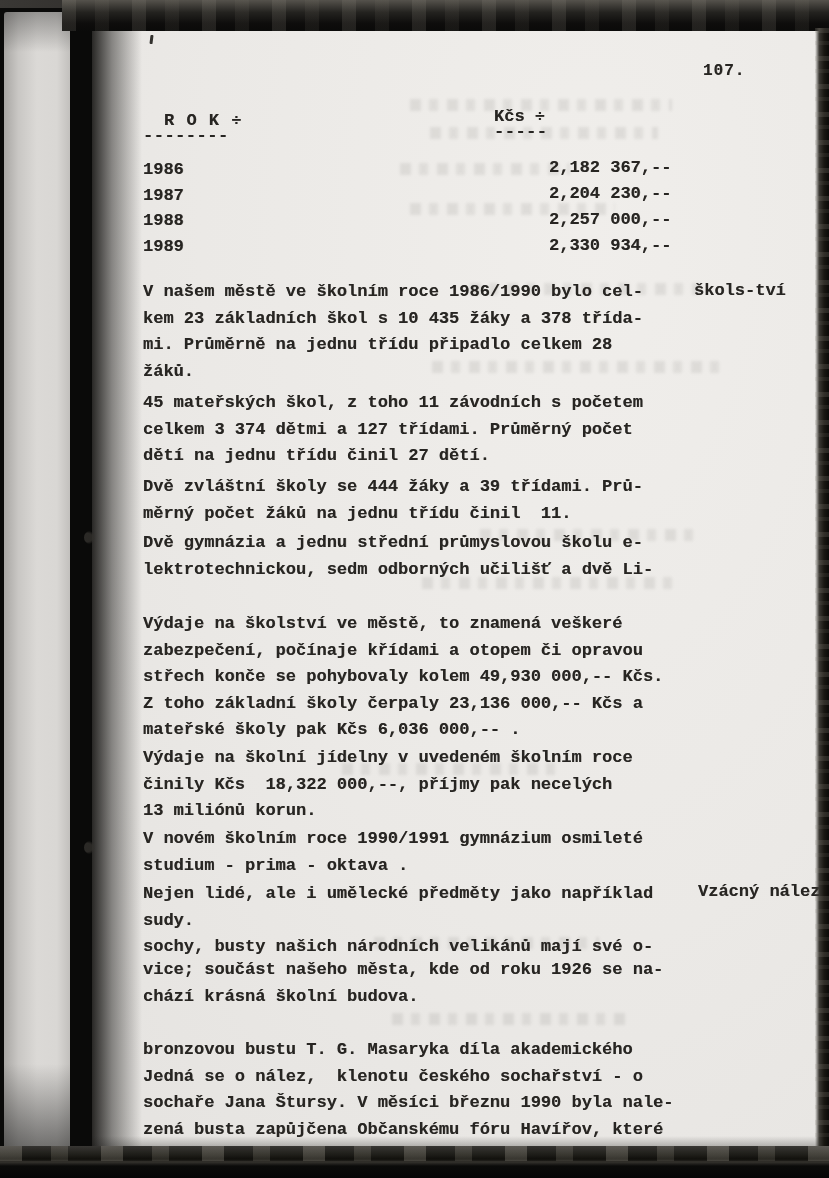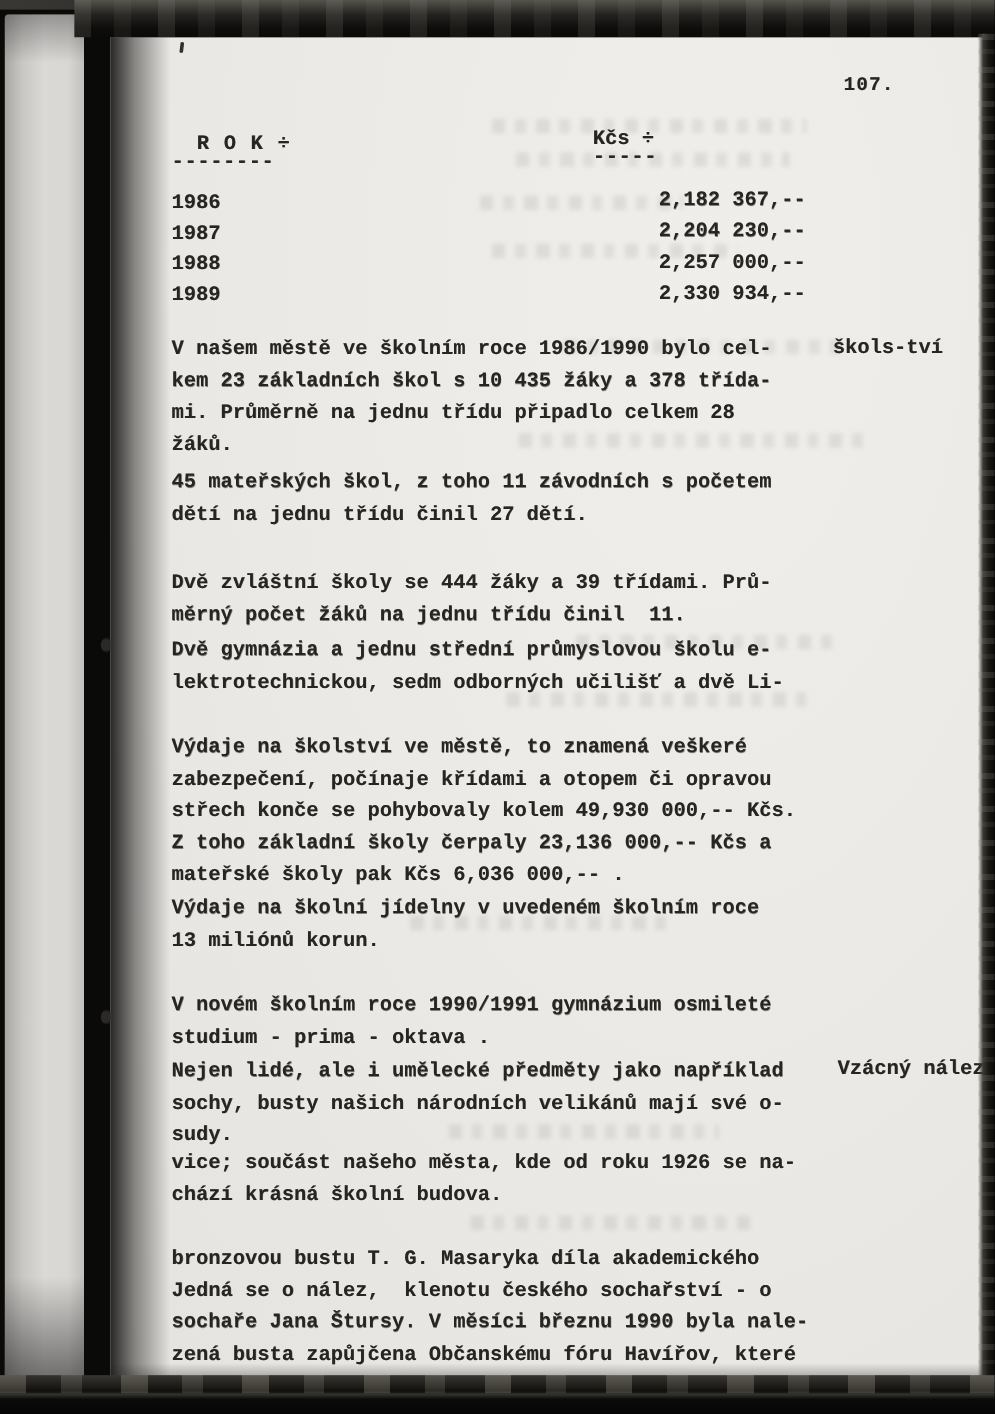--- a/index.html
+++ b/index.html
@@ -137,27 +137,27 @@
     <div class="tw cell amt" style="top:150px">2,204 230,--</div>
     <div class="tw cell year" style="top:177px">1988</div>
     <div class="tw cell amt" style="top:176px">2,257 000,--</div>
     <div class="tw cell year" style="top:203px">1989</div>
     <div class="tw cell amt" style="top:202px">2,330 934,--</div>
 
     <div class="tw note-1">škols-tví</div>
     <div class="tw note-2">Vzácný nález</div>
 
     <div class="tw para" style="top:248px"><div class="tline">V našem městě ve školním roce 1986/1990 bylo cel-</div><div class="tline">kem 23 základních škol s 10 435 žáky a 378 třída-</div><div class="tline">mi. Průměrně na jednu třídu připadlo celkem 28</div><div class="tline">žáků.</div></div>
-    <div class="tw para" style="top:359px"><div class="tline">45 mateřských škol, z toho 11 závodních s početem</div><div class="tline">dětí na jednu třídu činil 27 dětí.</div></div>
+    <div class="tw para" style="top:359px"><div class="tline">45 mateřských škol, z toho 11 závodních s početem</div><div class="tline">celkem 3 374 dětmi a 127 třídami. Průměrný počet</div><div class="tline">dětí na jednu třídu činil 27 dětí.</div></div>
     <div class="tw para" style="top:443px"><div class="tline">Dvě zvláštní školy se 444 žáky a 39 třídami. Prů-</div><div class="tline">měrný počet žáků na jednu třídu činil  11.</div></div>
     <div class="tw para" style="top:499px"><div class="tline">Dvě gymnázia a jednu střední průmyslovou školu e-</div><div class="tline">lektrotechnickou, sedm odborných učilišť a dvě Li-</div></div>
     <div class="tw para" style="top:580px"><div class="tline">Výdaje na školství ve městě, to znamená veškeré</div><div class="tline">zabezpečení, počínaje křídami a otopem či opravou</div><div class="tline">střech konče se pohybovaly kolem 49,930 000,-- Kčs.</div><div class="tline">Z toho základní školy čerpaly 23,136 000,-- Kčs a</div><div class="tline">mateřské školy pak Kčs 6,036 000,-- .</div></div>
-    <div class="tw para" style="top:714px"><div class="tline">Výdaje na školní jídelny v uvedeném školním roce</div><div class="tline">13 miliónů korun.</div></div>
+    <div class="tw para" style="top:714px"><div class="tline">Výdaje na školní jídelny v uvedeném školním roce</div><div class="tline">činily Kčs  18,322 000,--, příjmy pak necelých</div><div class="tline">13 miliónů korun.</div></div>
     <div class="tw para" style="top:795px"><div class="tline">V novém školním roce 1990/1991 gymnázium osmileté</div><div class="tline">studium - prima - oktava .</div></div>
-    <div class="tw para" style="top:850px"><div class="tline">Nejen lidé, ale i umělecké předměty jako například</div><div class="tline">sochy, busty našich národních velikánů mají své o-</div><div class="tline">sudy.</div></div>
+    <div class="tw para" style="top:850px"><div class="tline">Nejen lidé, ale i umělecké předměty jako například</div><div class="tline">sudy.</div><div class="tline">sochy, busty našich národních velikánů mají své o-</div></div>
     <div class="tw para" style="top:926px"><div class="tline">vice; součást našeho města, kde od roku 1926 se na-</div><div class="tline">chází krásná školní budova.</div></div>
     <div class="tw para" style="top:1006px"><div class="tline">bronzovou bustu T. G. Masaryka díla akademického</div><div class="tline">Jedná se o nález,  klenotu českého sochařství - o</div><div class="tline">sochaře Jana Štursy. V měsíci březnu 1990 byla nale-</div><div class="tline">zená busta zapůjčena Občanskému fóru Havířov, které</div></div>
 
     <div class="hole hole-1"></div>
     <div class="hole hole-2"></div>
   </div>
 
   <div class="top-bar"></div>
   <div class="top-bar2"></div>
   <div class="right-edge"></div>

